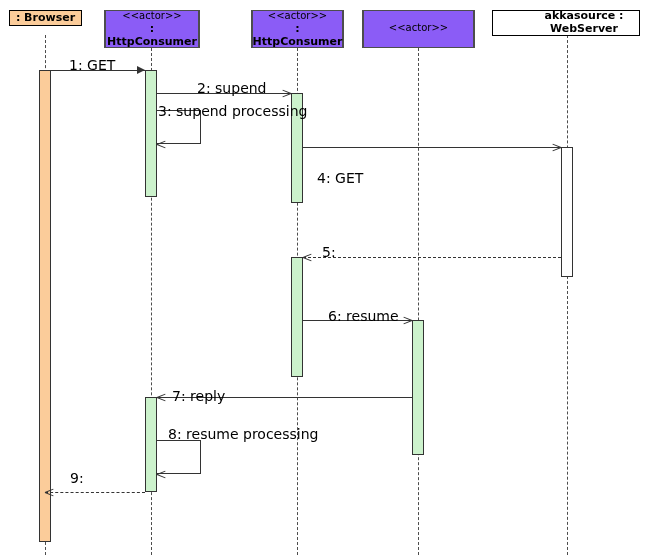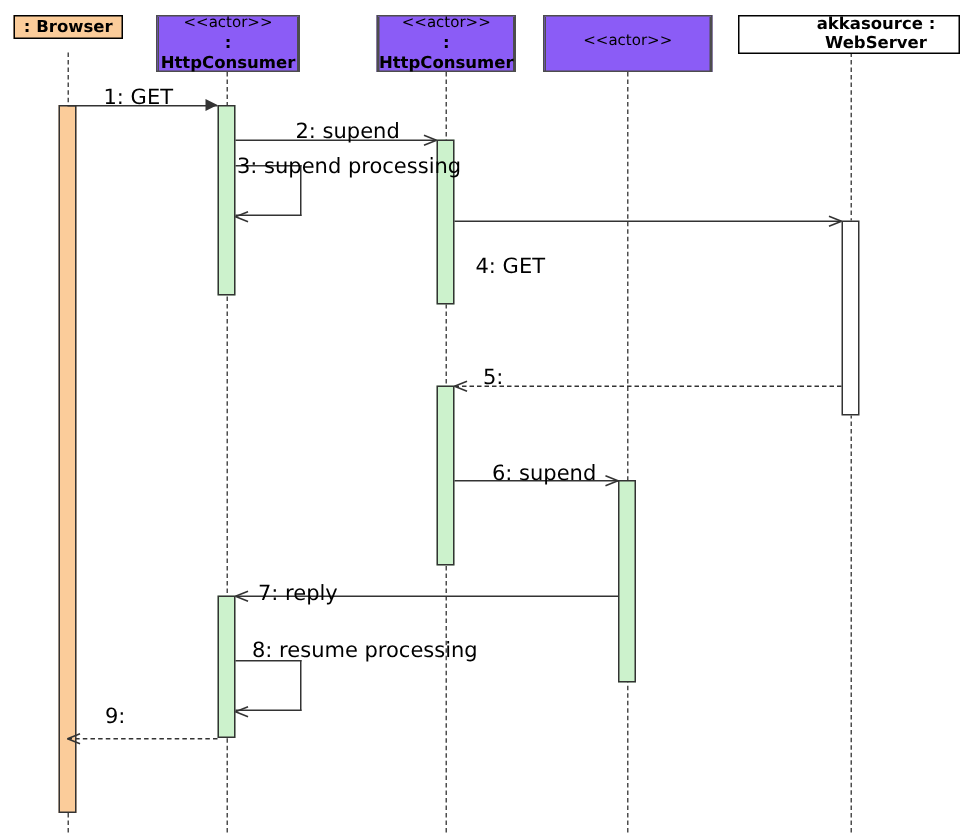--- a/index.html
+++ b/index.html
@@ -203,21 +203,21 @@
   <div class="msg-line" style="left:303px; top:147px; width:258px;"></div>
   <div class="arrow-open-right" style="left:552px; top:143px;"></div>
   <div class="msg-label" style="left:317px; top:134px;margin-top:36px;">4: GET</div>
 
   <div class="msg-line dashed" style="left:303px; top:257px; width:258px;"></div>
   <div class="arrow-open-left" style="left:303px; top:253px;"></div>
   <div class="msg-label" style="left:322px; top:244px;">5:</div>
 
   <div class="msg-line" style="left:303px; top:320px; width:109px;"></div>
   <div class="arrow-open-right" style="left:403px; top:316px;"></div>
-  <div class="msg-label" style="left:328px; top:308px;">6: supend</div>
+  <div class="msg-label" style="left:328px; top:308px;">6: resume</div>
 
   <div class="msg-line" style="left:157px; top:397px; width:255px;"></div>
   <div class="arrow-open-left" style="left:157px; top:393px;"></div>
   <div class="msg-label" style="left:172px; top:388px;">7: reply</div>
 
   <div class="selfmsg" style="left:157px; top:440px; width:44px; height:34px;"></div>
   <div class="arrow-open-left" style="left:157px; top:470px;"></div>
   <div class="msg-label" style="left:168px; top:426px;">8: resume processing</div>
 
   <div class="msg-line dashed" style="left:45px; top:492px; width:100px;"></div>

